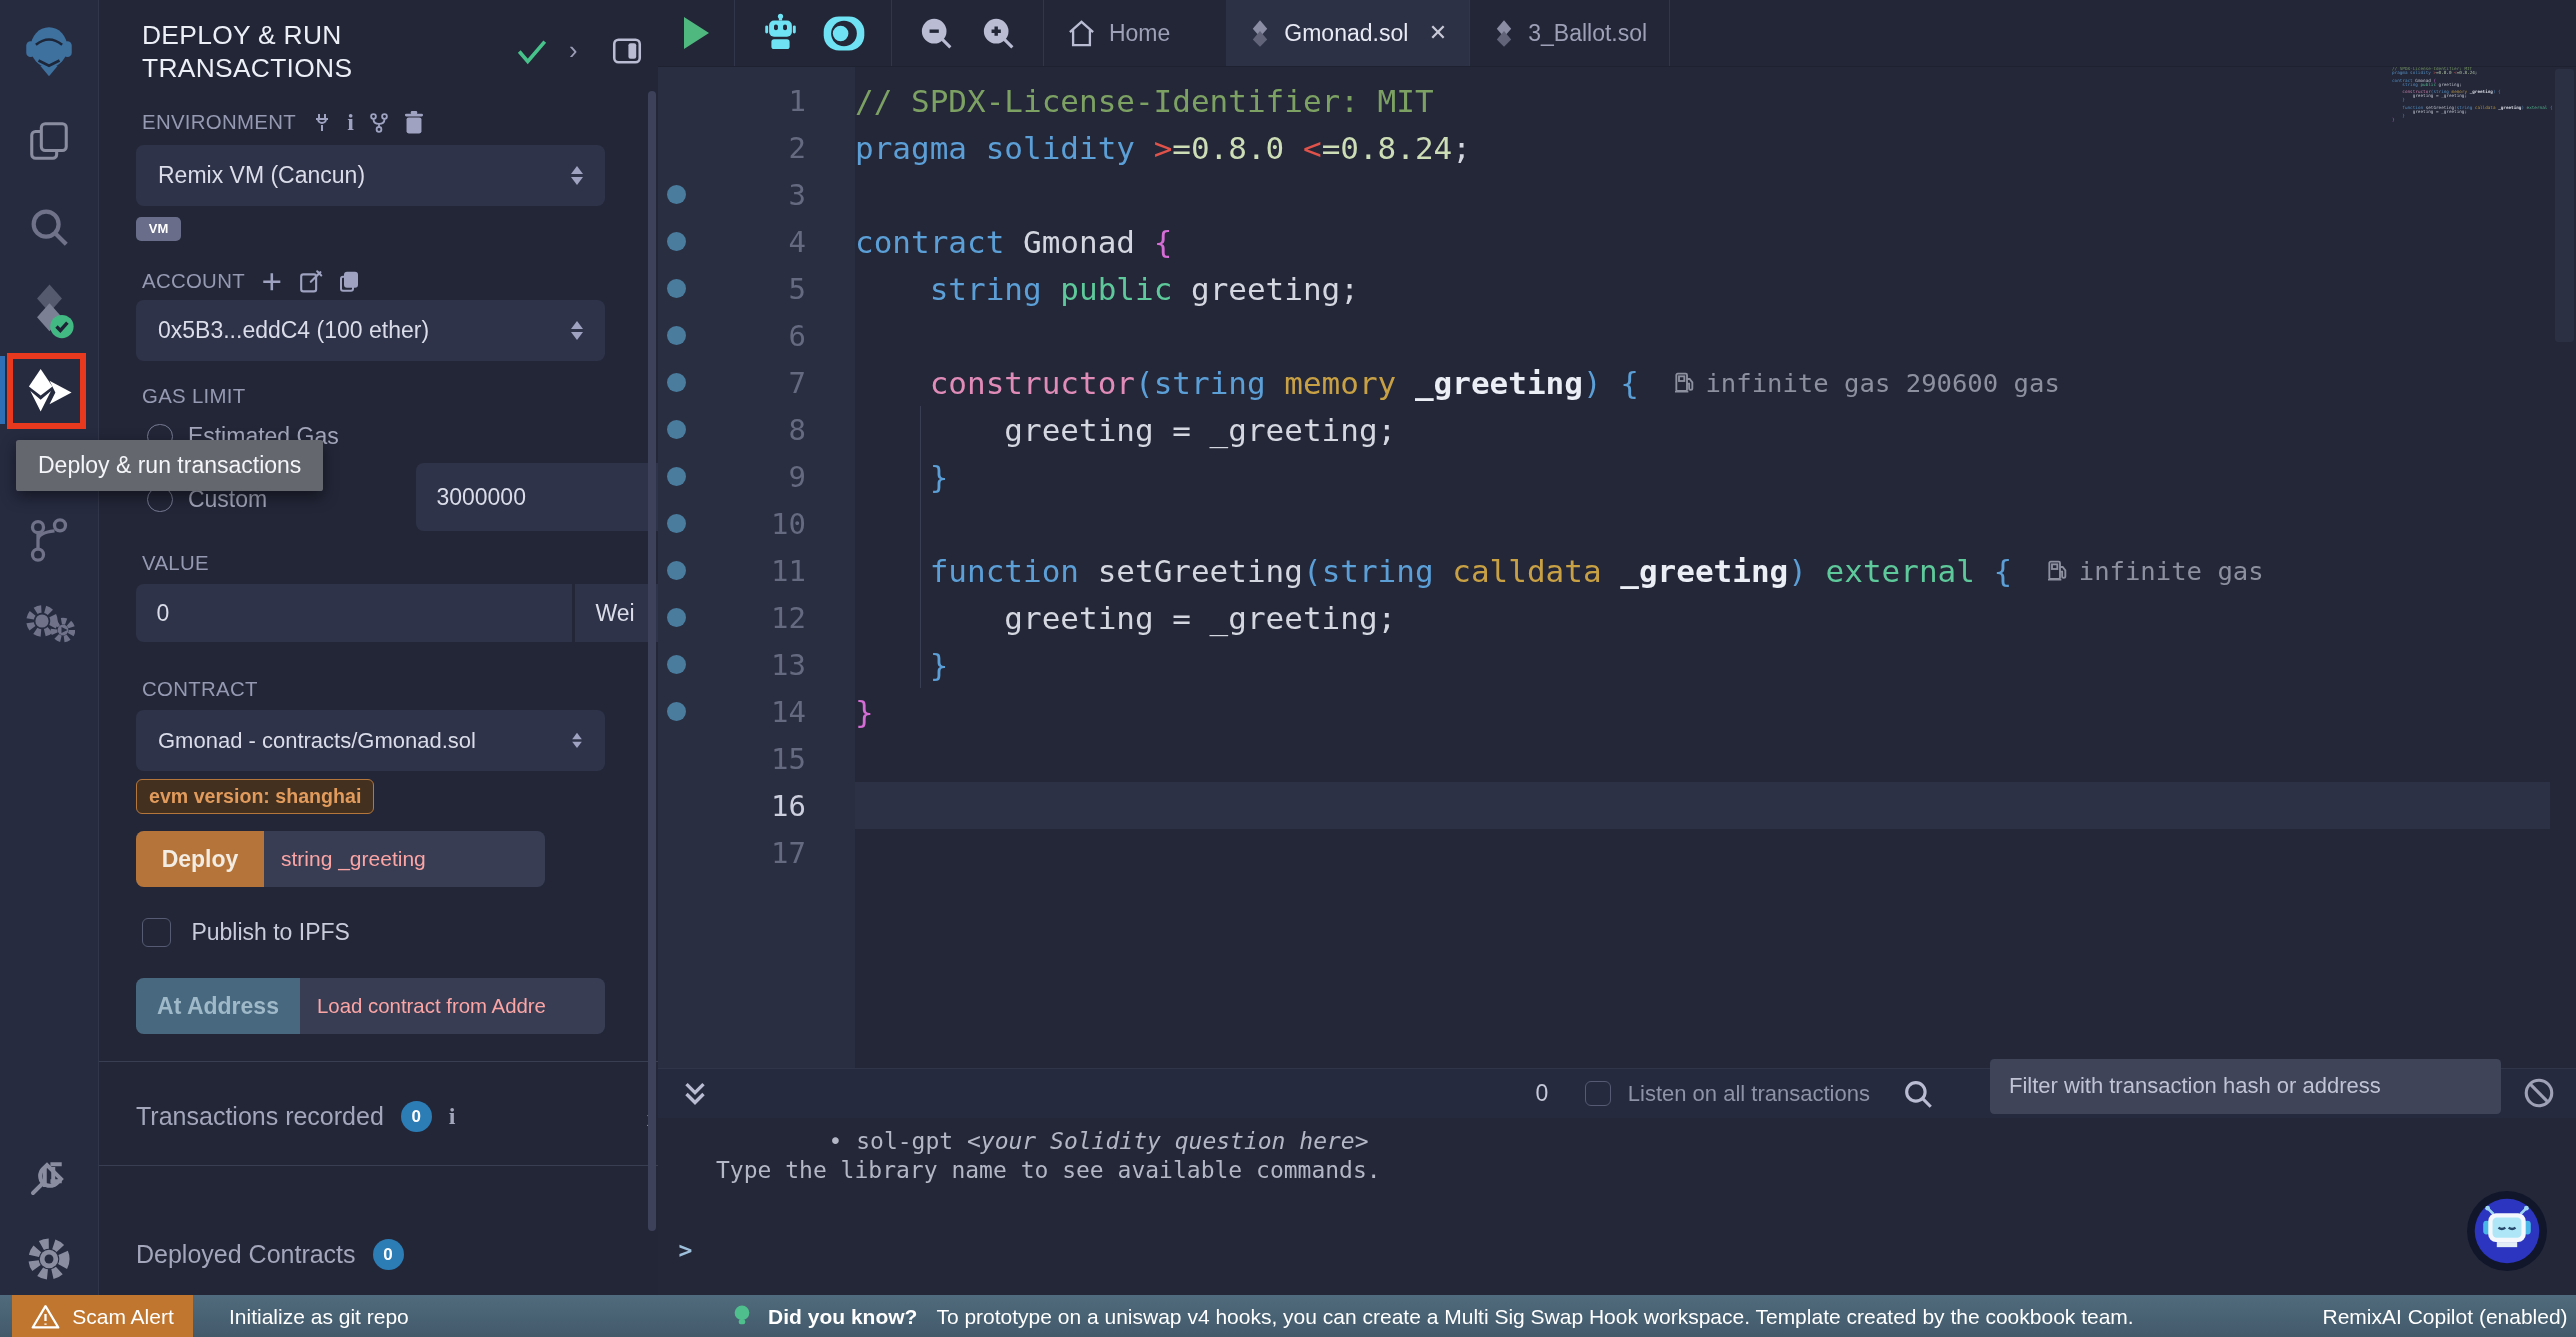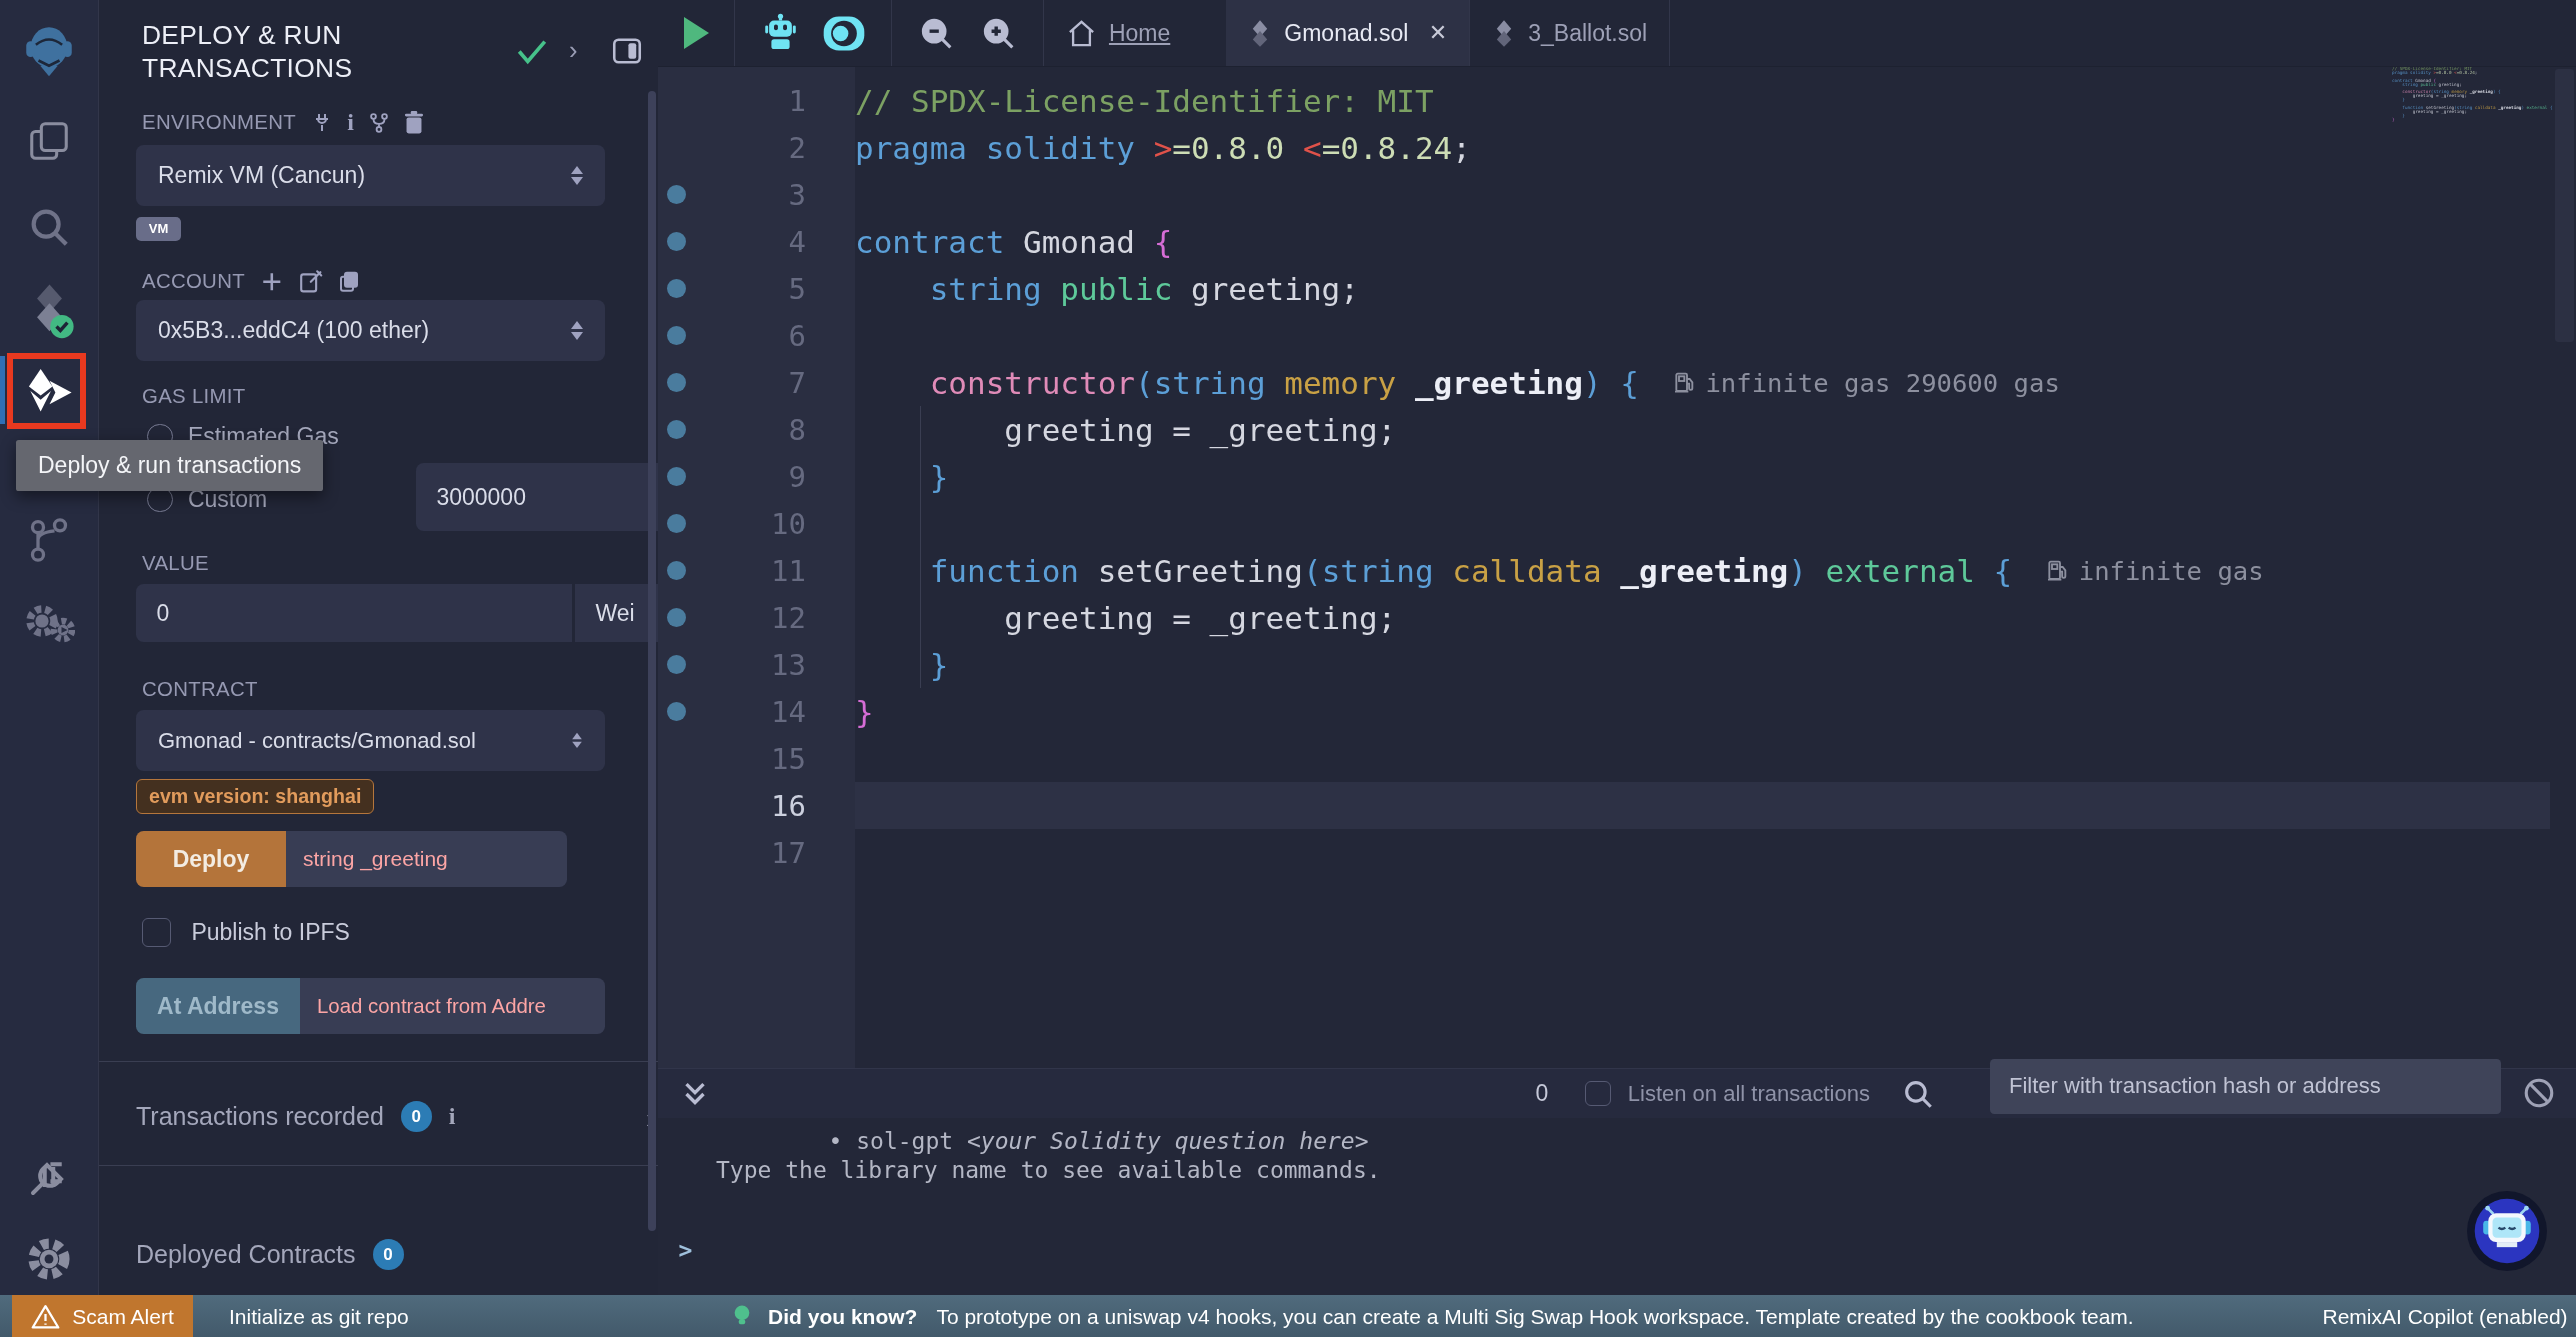--- a/index.html
+++ b/index.html
@@ -253,21 +253,21 @@
     <div class="pselect" style="top:710px;font-size:22px;">
       <span>Gmonad - contracts/Gmonad.sol</span>
       <span class="updown" style="transform:scale(.8);">
           <i class="u"></i>
           <i class="d"></i>
         </span>
     </div>
     <div class="evmbadge">evm version: shanghai</div>
 
     <div class="splitbtn" style="top:831px;">
-      <div class="btn" style="width:150px;background:#b4743a;color:#f3ece2;text-align:center;">Deploy</div>
+      <div class="btn" style="width:128px;background:#b4743a;color:#f3ece2;text-align:center;">Deploy</div>
       <div class="inp" style="width:281px;">string _greeting</div>
     </div>
     <div class="abs" style="left:576px;top:843px;">
       <svg width="31" height="31" viewBox="0 0 24 24" fill="none" stroke="#e6e8f0" stroke-width="3">
           <path d="M4 8 l8 8 8-8"></path>
         </svg>
     </div>
     <div class="rowflex abs" style="left:43px;top:918px;font-size:23px;color:#c9ccdb;gap:20.4px;">
       <span class="checkbox"></span>
       <span>Publish to IPFS</span>
@@ -325,21 +325,21 @@
             <path d="M7.5 10.5h6" stroke="#222637" stroke-width="2.2"></path>
             <path d="M15.8 15.8 L21 21"></path>
           </svg>
         <svg width="37" height="37" viewBox="0 0 24 24" fill="none" stroke="#b9bcd2" stroke-width="2">
             <circle cx="10.5" cy="10.5" r="7" fill="#b9bcd2"></circle>
             <path d="M7.5 10.5h6 M10.5 7.5v6" stroke="#222637" stroke-width="2.2"></path>
             <path d="M15.8 15.8 L21 21"></path>
           </svg>
       </div>
       <div id="tab-strip" style="display:flex;align-items:stretch;">
-          <div class="tab" style="border-right: none; border-left: 0.9px solid rgb(50, 54, 74); margin-right: 34px; text-decoration: underline;">
+          <div class="tab" style="border-right: none; border-left: 0.9px solid rgb(50, 54, 74); margin-right: 34px;">
             <svg width="31" height="31" viewBox="0 0 24 24" fill="none" stroke="#b9bcd2" stroke-width="1.8">
               <path d="M3 11 L12 3 L21 11 M5.5 9.5 V21 h13 V9.5"></path>
             </svg>
             <span>Home</span>
           </div>
           <div class="tab active">
             <svg width="24" height="29" viewBox="0 0 20 24">
               <polygon points="10,1 16,8 10,15 4,8" fill="#8a8da3"></polygon>
               <polygon points="10,10 16,17 10,23 4,17" fill="#62657a"></polygon>
             </svg>

